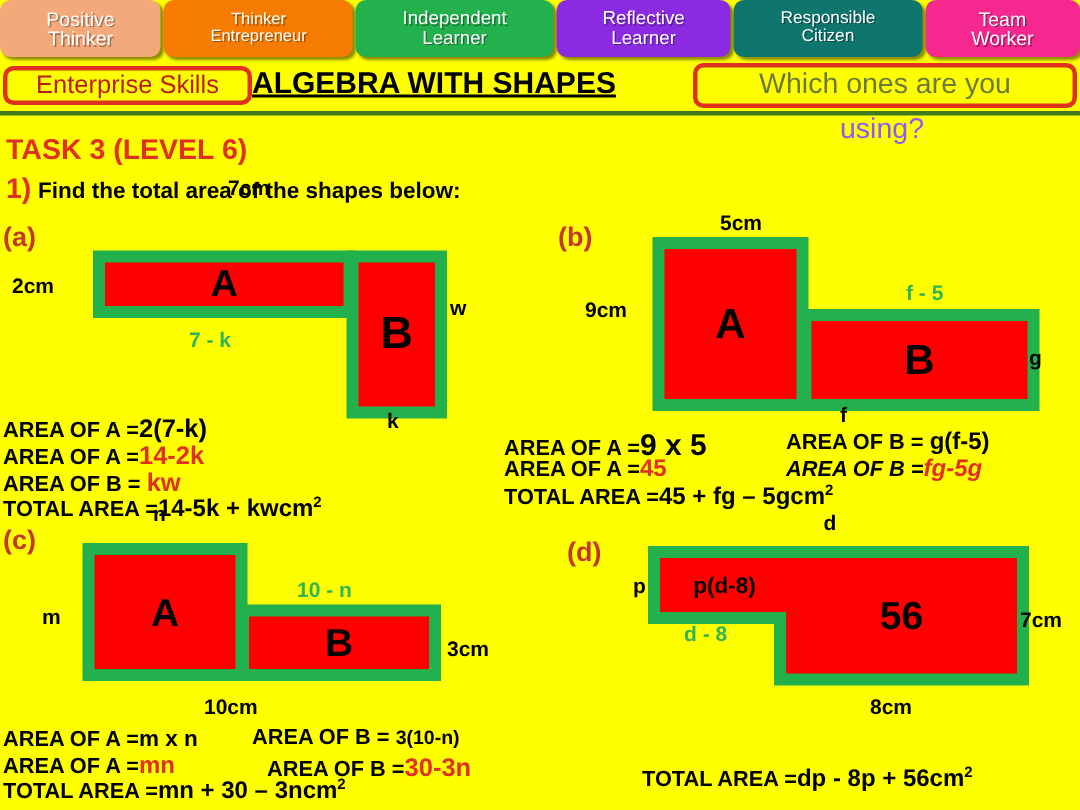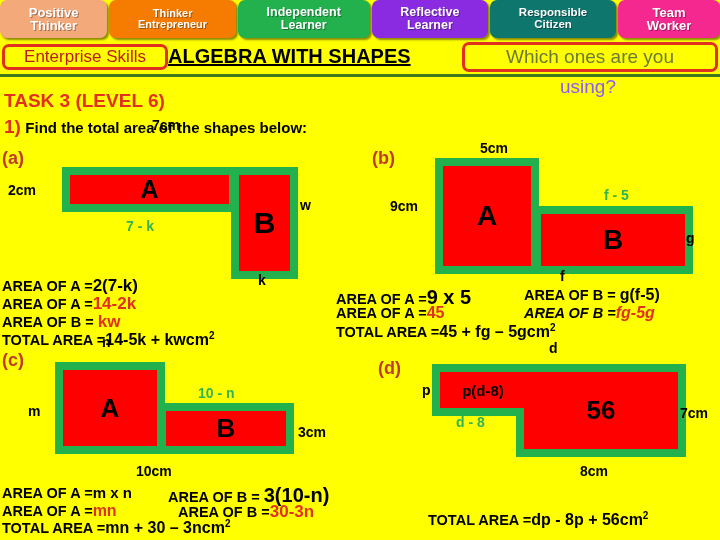--- a/index.html
+++ b/index.html
@@ -26,21 +26,21 @@
     background: #ffff00;
   }
   .skill-tab {
     flex: 1 1 auto;
     border-radius: 7px;
     display: flex;
     flex-direction: column;
     align-items: center;
     justify-content: center;
     line-height: 1.02;
-    font-weight: bold;
+    font-weight: normal;
     color: #ffffff;
     text-shadow: 1px 1px 0 rgba(0,0,0,.35);
     box-shadow: 2px 2px 2px rgba(0,0,0,.45);
     overflow: hidden;
   }
   .skill-tab span { display: block; white-space: nowrap; }
   .st-0 { background:#f4a97a; font-size:13px; }
   .st-1 { background:#f57c00; font-size:11px; }
   .st-2 { background:#22b14c; font-size:12.5px; }
   .st-3 { background:#8a2be2; font-size:12.5px; }
@@ -276,21 +276,21 @@
   <div class="dim" id="c-3cm">3cm</div>
   <div class="dim" id="c-10cm">10cm</div>
 
   <div class="formula" style="left:2px; top:484px;">
     <span>AREA OF A =</span><span style="font-size:15px;">m x n</span>
   </div>
   <div class="formula" style="left:2px; top:502px;">
     <span>AREA OF A =</span><span class="ans" style="font-size:16px;">mn</span>
   </div>
   <div class="formula" style="left:168px; top:484px;">
-    <span>AREA OF B = </span><span style="font-size:20px;">3(10-n)</span>
+    <span>AREA OF B = </span><span style="font-size:13px;">3(10-n)</span>
   </div>
   <div class="formula" style="left:178px; top:502px;">
     <span>AREA OF B =</span><span class="ans" style="font-size:17px;">30-3n</span>
   </div>
   <div class="formula" style="left:2px; top:518px;">
     <span>TOTAL AREA =</span><span style="font-size:16px;">mn + 30 – 3n</span><span style="font-size:16px;">cm</span><span class="sup">2</span>
   </div>
 
   <div class="part-label" id="d-label">(d)</div>
 

